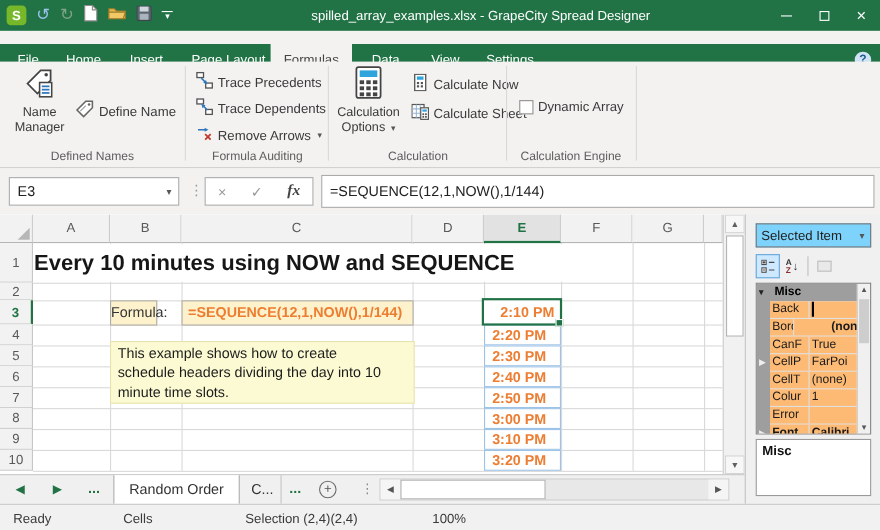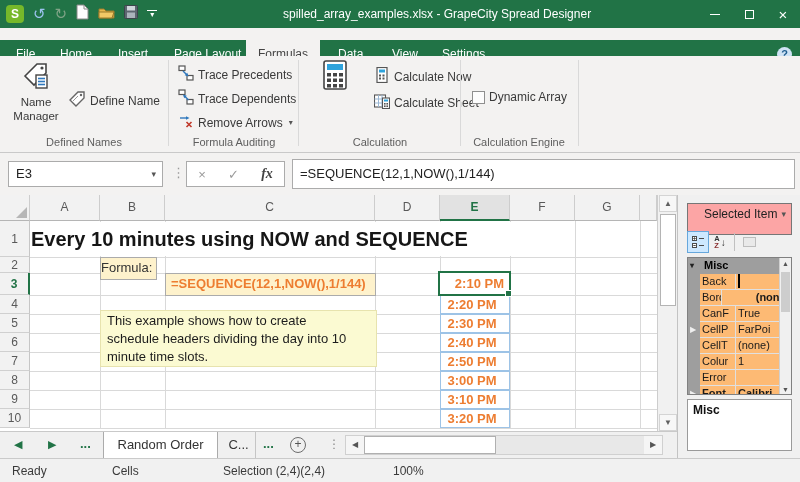--- a/index.html
+++ b/index.html
@@ -87,21 +87,21 @@
   .stab-active { position:absolute; left:103px; top:0; width:115px; height:26px; background:#fff; border-left:1px solid #ababab; border-right:1px solid #ababab; text-align:center; line-height:25px; color:#333; }
   .stab { position:absolute; left:222px; top:0; width:34px; height:26px; border-right:1px solid #c5c5c5; text-align:center; line-height:25px; color:#333; }
   .addsheet { position:absolute; left:290px; top:5px; width:16px; height:16px; border:1.5px solid #6d6d6d; border-radius:50%; color:#555; font-size:12px; text-align:center; line-height:13px; }
   .tdots { position:absolute; left:328px; top:5px; color:#8a8a8a; font-size:12px; }
   .hscroll { position:absolute; left:345px; top:3px; width:318px; height:20px; background:#e8e8e8; border:1px solid #d0d0d0; }
   .hbtn { position:absolute; top:0; width:18px; height:18px; background:#f5f5f5; color:#555; font-size:8px; text-align:center; line-height:18px; }
   .hthumb { position:absolute; left:18px; top:0; width:132px; height:18px; background:#fff; border:1px solid #b0b0b0; }
 
   
   .panel { position:absolute; left:677px; top:195px; width:123px; height:263px; background:#f0f0f0; border-left:1px solid #c3c3c3; }
-  .combo { position:absolute; left:9px; top:8px; width:105px; height:32px; background:#fca5a5; border:1px solid #767676; font-size:12px; line-height:20px; padding-left:16px; color:#222; }
+  .combo { position:absolute; left:9px; top:8px; width:105px; height:22px; background:#7dd3fc; border:1px solid #767676; font-size:12px; line-height:20px; padding-left:4px; color:#222; }
   .combo .cv { position:absolute; right:5px; top:0; font-size:9px; color:#555; line-height:20px; }
   .ptool { position:absolute; left:9px; top:36px; height:22px; display:flex; align-items:center; }
   .pbtn { width:22px; height:22px; display:flex; align-items:center; justify-content:center; }
   .pbtn.on { background:#cde8ff; border:1px solid #66a7dc; }
   .ptool .tsep { width:1px; height:18px; background:#c0c0c0; margin:0 3px; }
   .az { display:flex; align-items:center; gap:1px; }
   .az .col { display:flex; flex-direction:column; font-size:7.5px; font-weight:bold; line-height:7px; }
   .az .a { color:#333; } .az .z { color:#8a2f2f; }
   .az .ar { font-size:10px; color:#333; }
   .grayicon { width:13px; height:10px; border:1px solid #bdbdbd; background:#e9e9e9; }
@@ -237,20 +237,21 @@
             <rect x="12" y="13" width="4" height="3.5"></rect>
             <rect x="18" y="13" width="4" height="3.5"></rect>
             <rect x="6" y="18.5" width="4" height="3.5"></rect>
             <rect x="12" y="18.5" width="4" height="3.5"></rect>
             <rect x="18" y="18.5" width="4" height="3.5"></rect>
             <rect x="6" y="24" width="4" height="3.5"></rect>
             <rect x="12" y="24" width="4" height="3.5"></rect>
             <rect x="18" y="24" width="4" height="3.5"></rect>
           </g>
         </svg></span>
+    <div class="blab"><span>Calculation Options</span> <span class="dd">▾</span></div>
   </div>
   <div class="smallitem" style="left:374px; top:11px;">
     <span><svg width="16" height="16" viewBox="0 0 16 16">
           <rect x="3" y="0.5" width="10" height="15" fill="#fff" stroke="#555" stroke-width="1.2"></rect>
           <rect x="5" y="2.5" width="6" height="3" fill="#2fa3dc"></rect>
           <g fill="#555">
             <rect x="5" y="7.5" width="2" height="2"></rect>
             <rect x="8.5" y="7.5" width="2" height="2"></rect>
             <rect x="5" y="10.5" width="2" height="2"></rect>
             <rect x="8.5" y="10.5" width="2" height="2"></rect>
@@ -323,21 +324,21 @@
     <div class="rhc" style="height:19px;">5</div>
     <div class="rhc" style="height:19px;">6</div>
     <div class="rhc" style="height:19px;">7</div>
     <div class="rhc" style="height:19px;">8</div>
     <div class="rhc" style="height:19px;">9</div>
     <div class="rhc" style="height:19px;">10</div>
   </div>
 
   <div class="a1title">Every 10 minutes using NOW and SEQUENCE</div>
 
-  <div class="ycell" style="left:100px; top:62px; width:57px; height:23px; text-align:right; padding:2px 5px 0 0; color:#333;">Formula:</div>
+  <div class="ycell" style="left:100px; top:78px; width:43px; height:23px; text-align:right; padding:2px 5px 0 0; color:#333;">Formula:</div>
   <div class="ycell" style="left:165px; top:78px; width:211px; height:23px; padding:2px 0 0 5px; color:#ed7d31; font-weight:bold;">=SEQUENCE(12,1,NOW(),1/144)</div>
 
   <div class="notebox">
     <div>This example shows how to create</div>
     <div>schedule headers dividing the day into 10</div>
     <div>minute time slots.</div>
   </div>
 
   <div class="tcell" style="top:78px;  height:22px; line-height:22px;">2:10 PM</div>
   <div class="tcell spill" style="top:100px; height:19px; line-height:17px;">2:20 PM</div>

